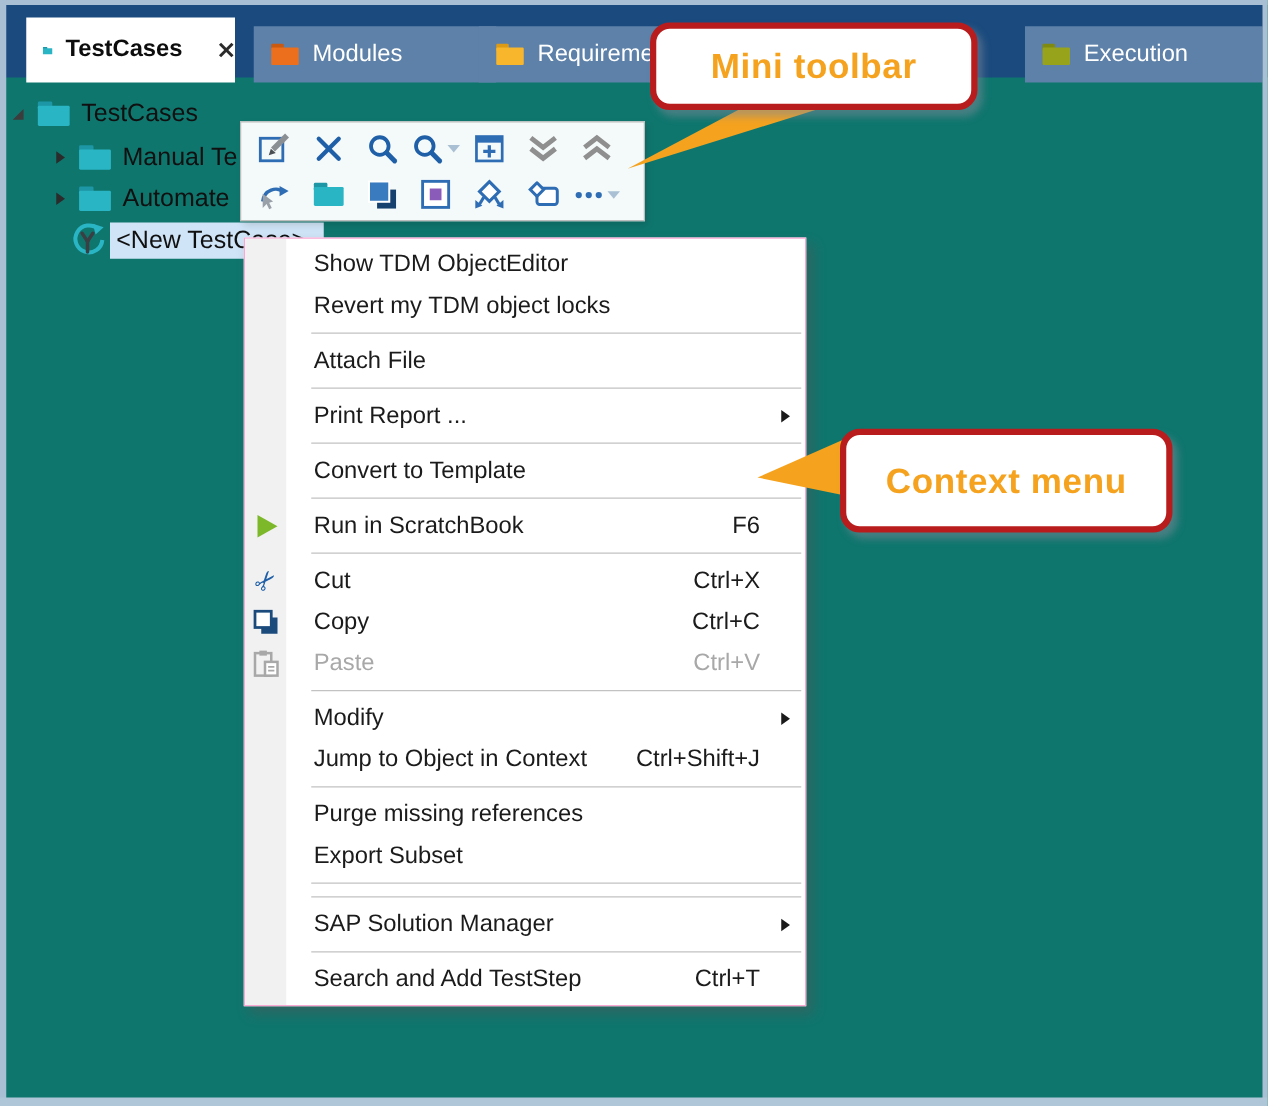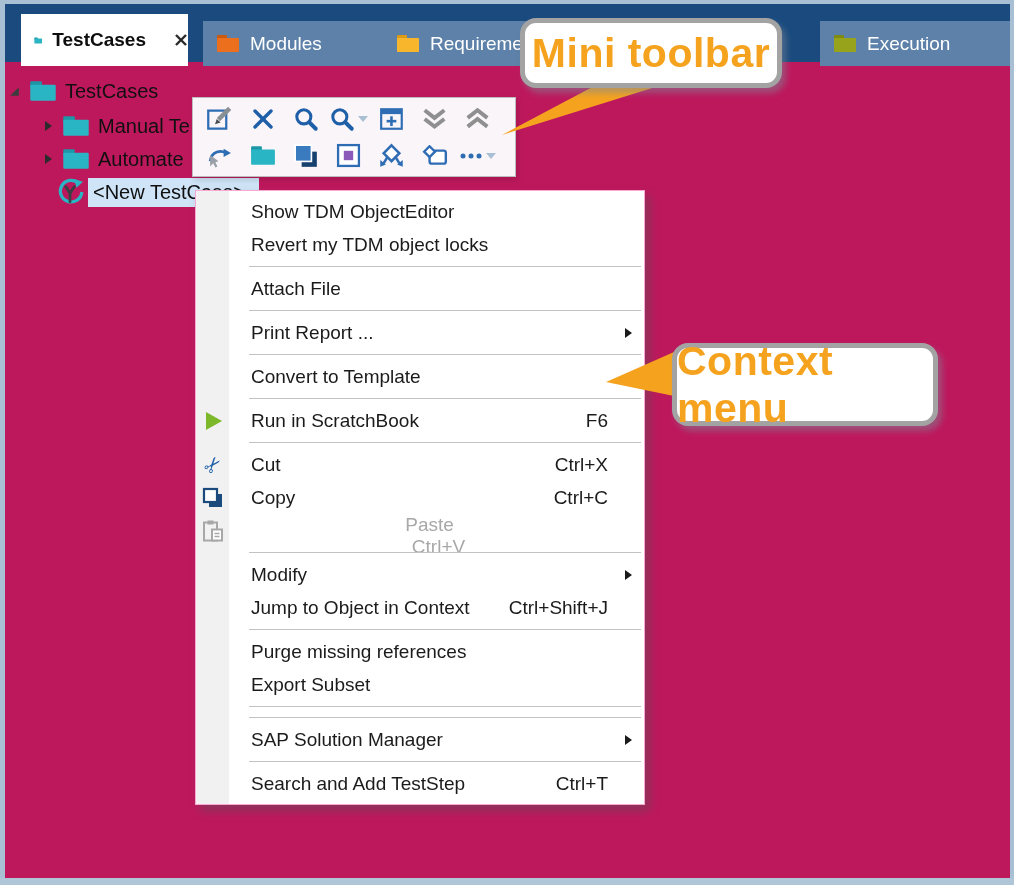--- a/index.html
+++ b/index.html
@@ -1,18 +1,18 @@
 <!DOCTYPE html>
 <html><head>
 <meta charset="utf-8">
 <style>
   * { margin:0; padding:0; box-sizing:border-box; }
   html,body { background:#e8edf2; }
   body { font-family:"Liberation Sans", sans-serif; }
-  .screen { position:relative; width:1014px; height:885px; background:#be185d; overflow:hidden; }
+  .screen { position:relative; width:1014px; height:885px; background:#0f766e; overflow:hidden; }
 
   
   .frame { position:absolute; background:#A9BFD3; z-index:60; }
   .frame.top    { left:0; top:0; width:1014px; height:4px; }
   .frame.left   { left:0; top:0; width:5px; height:885px; }
   .frame.right  { right:0; top:0; width:4px; height:885px; }
   .frame.bottom { left:0; bottom:0; width:1014px; height:7px; background:#AFC5D8; }
 
   
   .tabbar { position:absolute; left:0; top:4px; width:1014px; height:58px; background:#1B4B7E; z-index:5; }
@@ -38,27 +38,27 @@
     border:1px solid #f9a8d4; box-shadow:5px 6px 9px rgba(85,85,85,.45); padding:4px 0; z-index:30; }
   .ctx-menu::before { content:""; position:absolute; left:0; top:0; bottom:0; width:33px; background:#F1F1F1; }
   .mi { position:relative; z-index:1; display:flex; align-items:center; height:33px;
         padding:0 36px 0 55px; font-size:19px; color:#1b1b1b; white-space:nowrap; }
   .mi-ic { position:absolute; left:3px; top:50%; transform:translateY(-50%); width:28px;
            display:flex; align-items:center; justify-content:center; }
   .mi-label { flex:1; }
   .mi-short { margin-left:18px; }
   .mi-arrow { position:absolute; right:12px; top:50%; transform:translateY(-50%);
               width:0; height:0; border-left:7px solid #1a1a1a; border-top:5px solid transparent; border-bottom:5px solid transparent; }
-  .mi.disabled { color:#A8A8A8;flex-direction:column; }
+  .mi.disabled { color:#A8A8A8; }
   .msep { position:relative; z-index:1; height:11px; display:flex; align-items:center; padding:0 3px 0 53px; }
   .msep i { display:block; flex:1; height:1px; background:#C2C2C2; }
 
   
-  .callout { position:absolute; background:#fff; border:5px solid #a3a3a3; border-radius:16px;
-    color:#F5A31F; font-size:41px; font-weight:bold; letter-spacing:.5px;
+  .callout { position:absolute; background:#fff; border:5px solid #b91c1c; border-radius:16px;
+    color:#F5A31F; font-size:28px; font-weight:bold; letter-spacing:.5px;
     display:flex; align-items:center; justify-content:center; z-index:40;
     box-shadow:4px 5px 6px rgba(125,138,152,.5); }
   #callout-mini { left:520px; top:18px; width:262px; height:70px; }
   #callout-ctx  { left:672px; top:343px; width:266px; height:83px; }
   .tail { position:absolute; z-index:39; }
 </style>
 </head>
 <body>
 
 <div class="screen">

